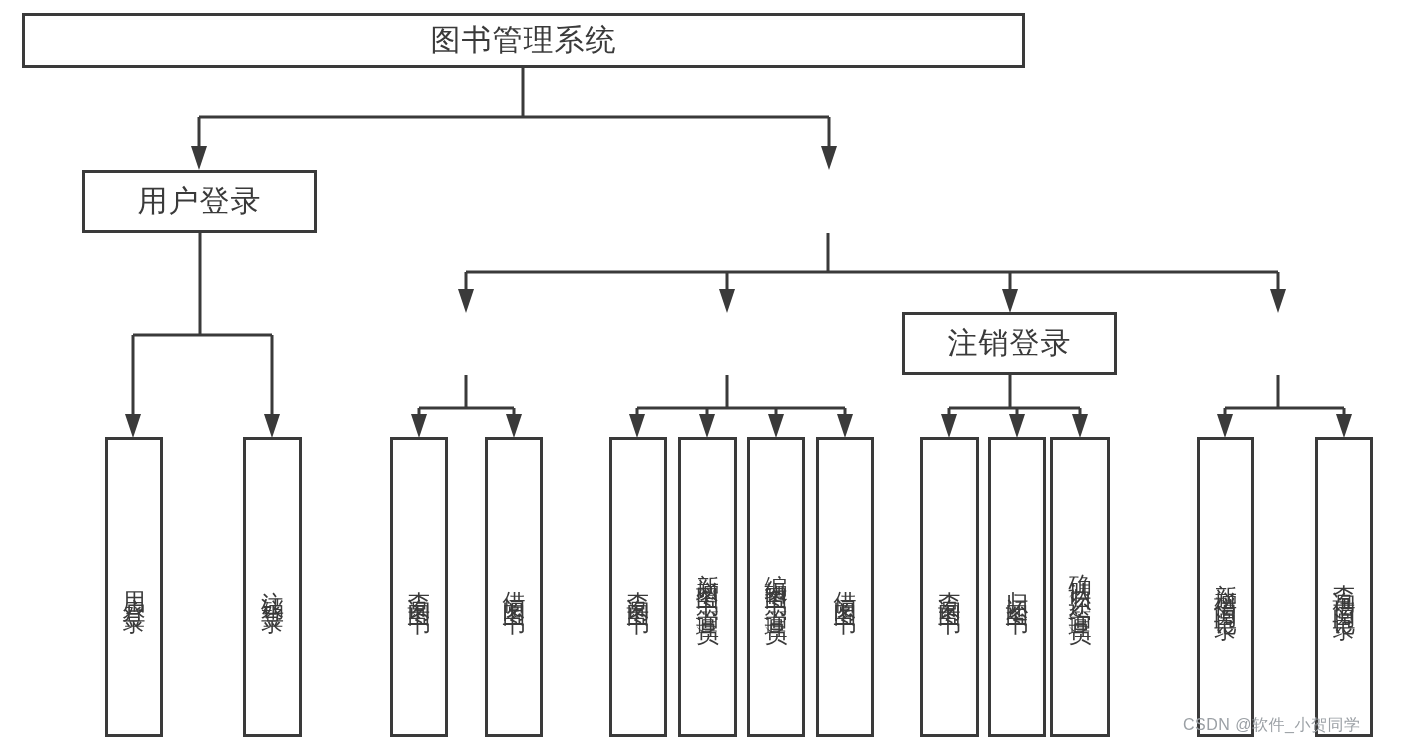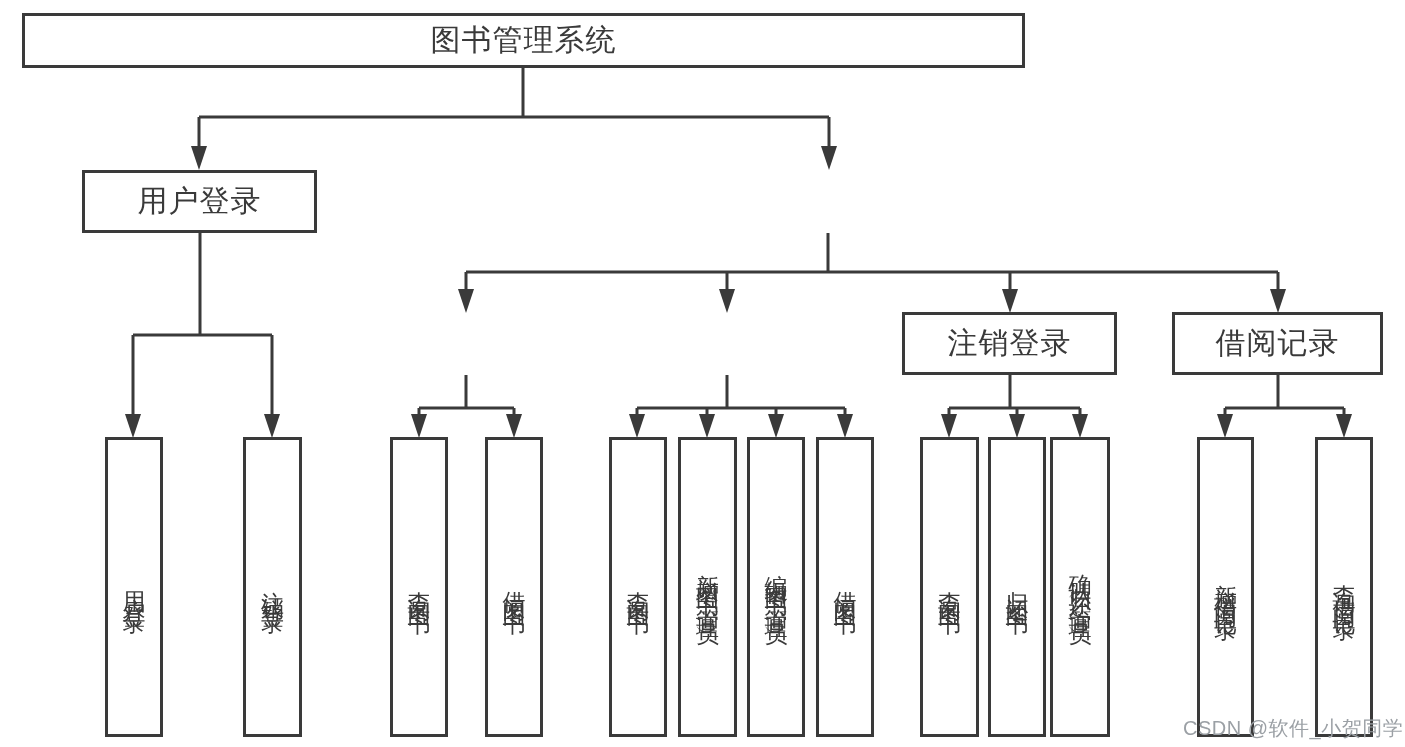--- a/index.html
+++ b/index.html
@@ -45,21 +45,21 @@
     writing-mode: vertical-rl;
     text-orientation: mixed;
     letter-spacing: 7px;
     line-height: 1;
   }
   .watermark {
     position: absolute;
     left: 1183px;
     top: 715px;
     z-index: 5;
-    font-size: 20px;
+    font-size: 16px;
     letter-spacing: 0.5px;
     color: #9ba0a5;
     white-space: nowrap;
   }
 </style>
 </head>
 <body>
 
 <div class="stage">
 
@@ -108,21 +108,20 @@
       <polygon points="1217,414 1233,414 1225,438"></polygon>
       <polygon points="1336,414 1352,414 1344,438"></polygon>
     </g>
   </svg>
 
   <div class="node h" style="left:22px; top:13px; width:1003px; height:55px;">图书管理系统</div>
 
   <div class="node h" style="left:82px; top:170px; width:235px; height:63px;">用户登录</div>
 
   <div class="node h" style="left:902px; top:312px; width:215px; height:63px;">注销登录</div>
-  <div class="node h" style="left:1172px; top:312px; width:211px; height:63px;">借阅记录</div>
 
   <div class="node v" style="left:105px; top:437px; width:58px; height:300px;">
     <span class="vtext">用户登录</span>
   </div>
   <div class="node v" style="left:243px; top:437px; width:59px; height:300px;">
     <span class="vtext">注销登录</span>
   </div>
 
   <div class="node v" style="left:390px; top:437px; width:58px; height:300px;">
     <span class="vtext">查询图书</span>

